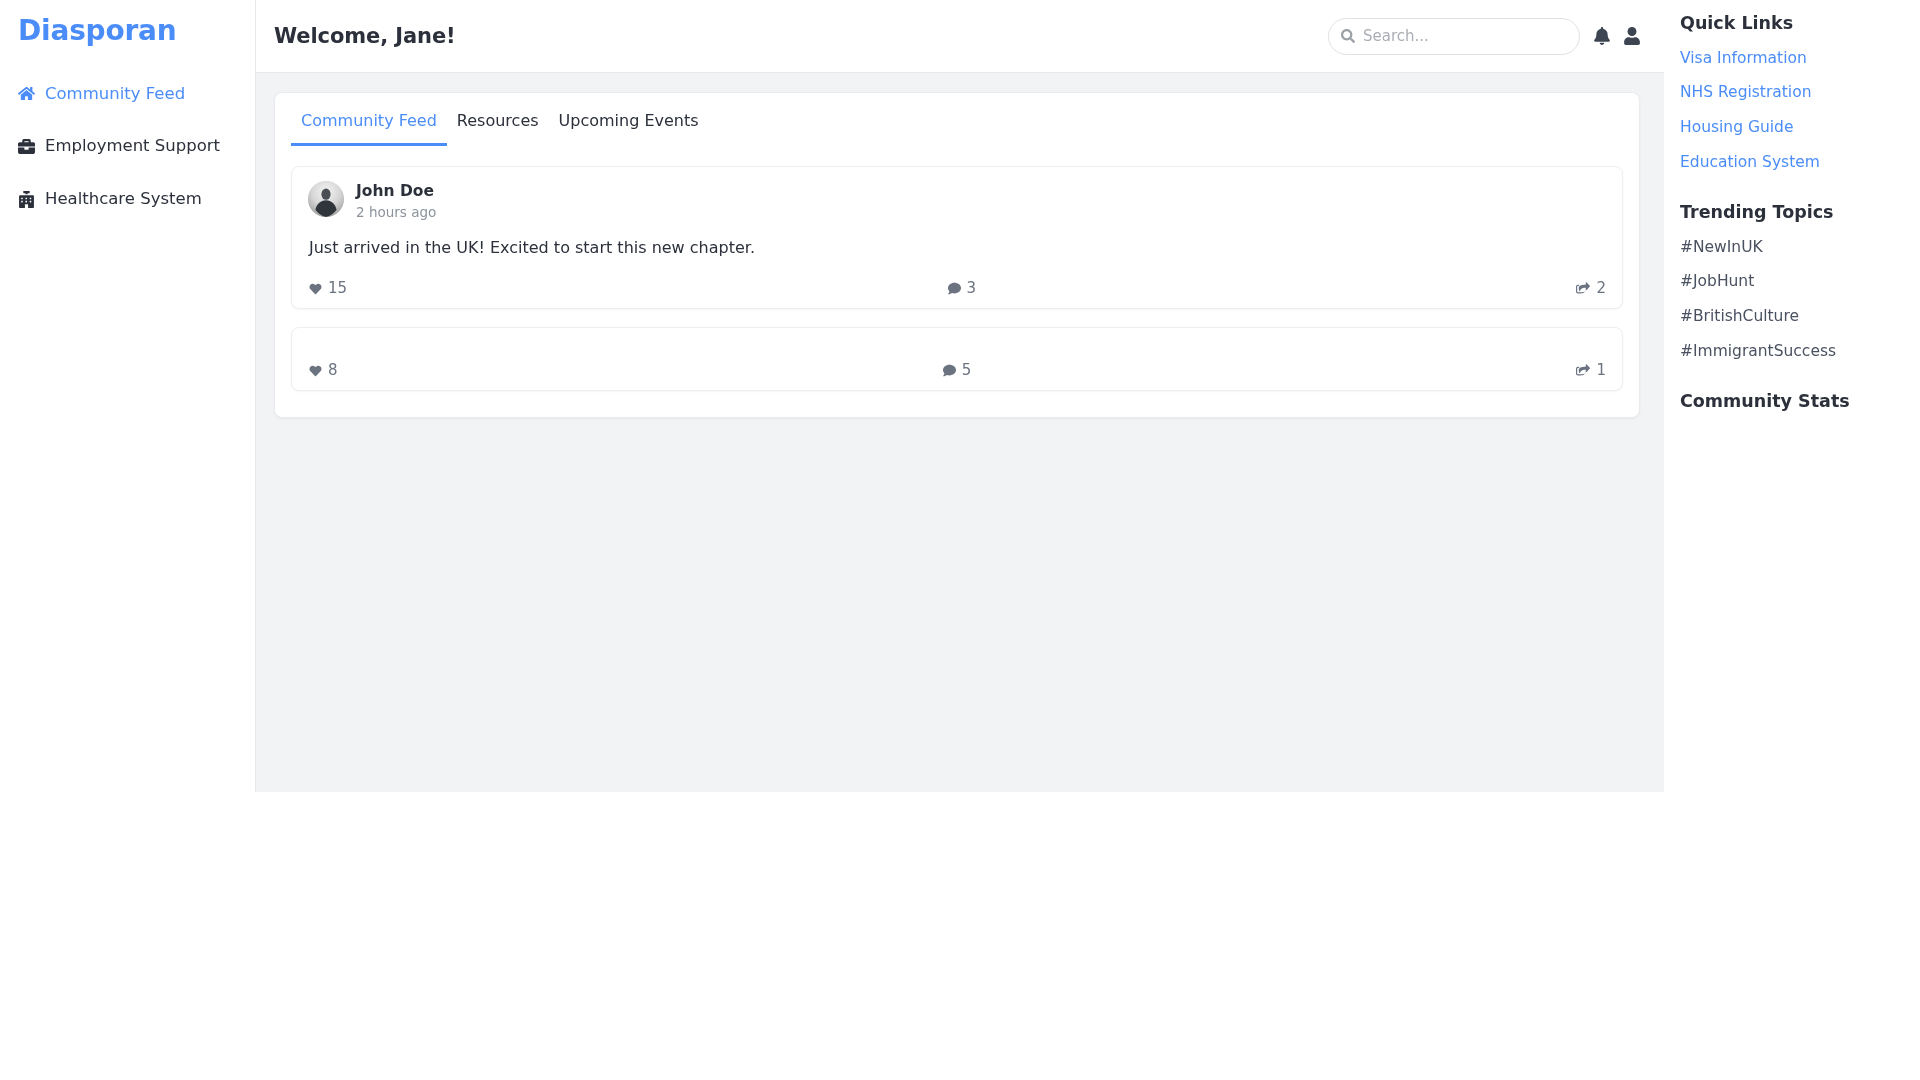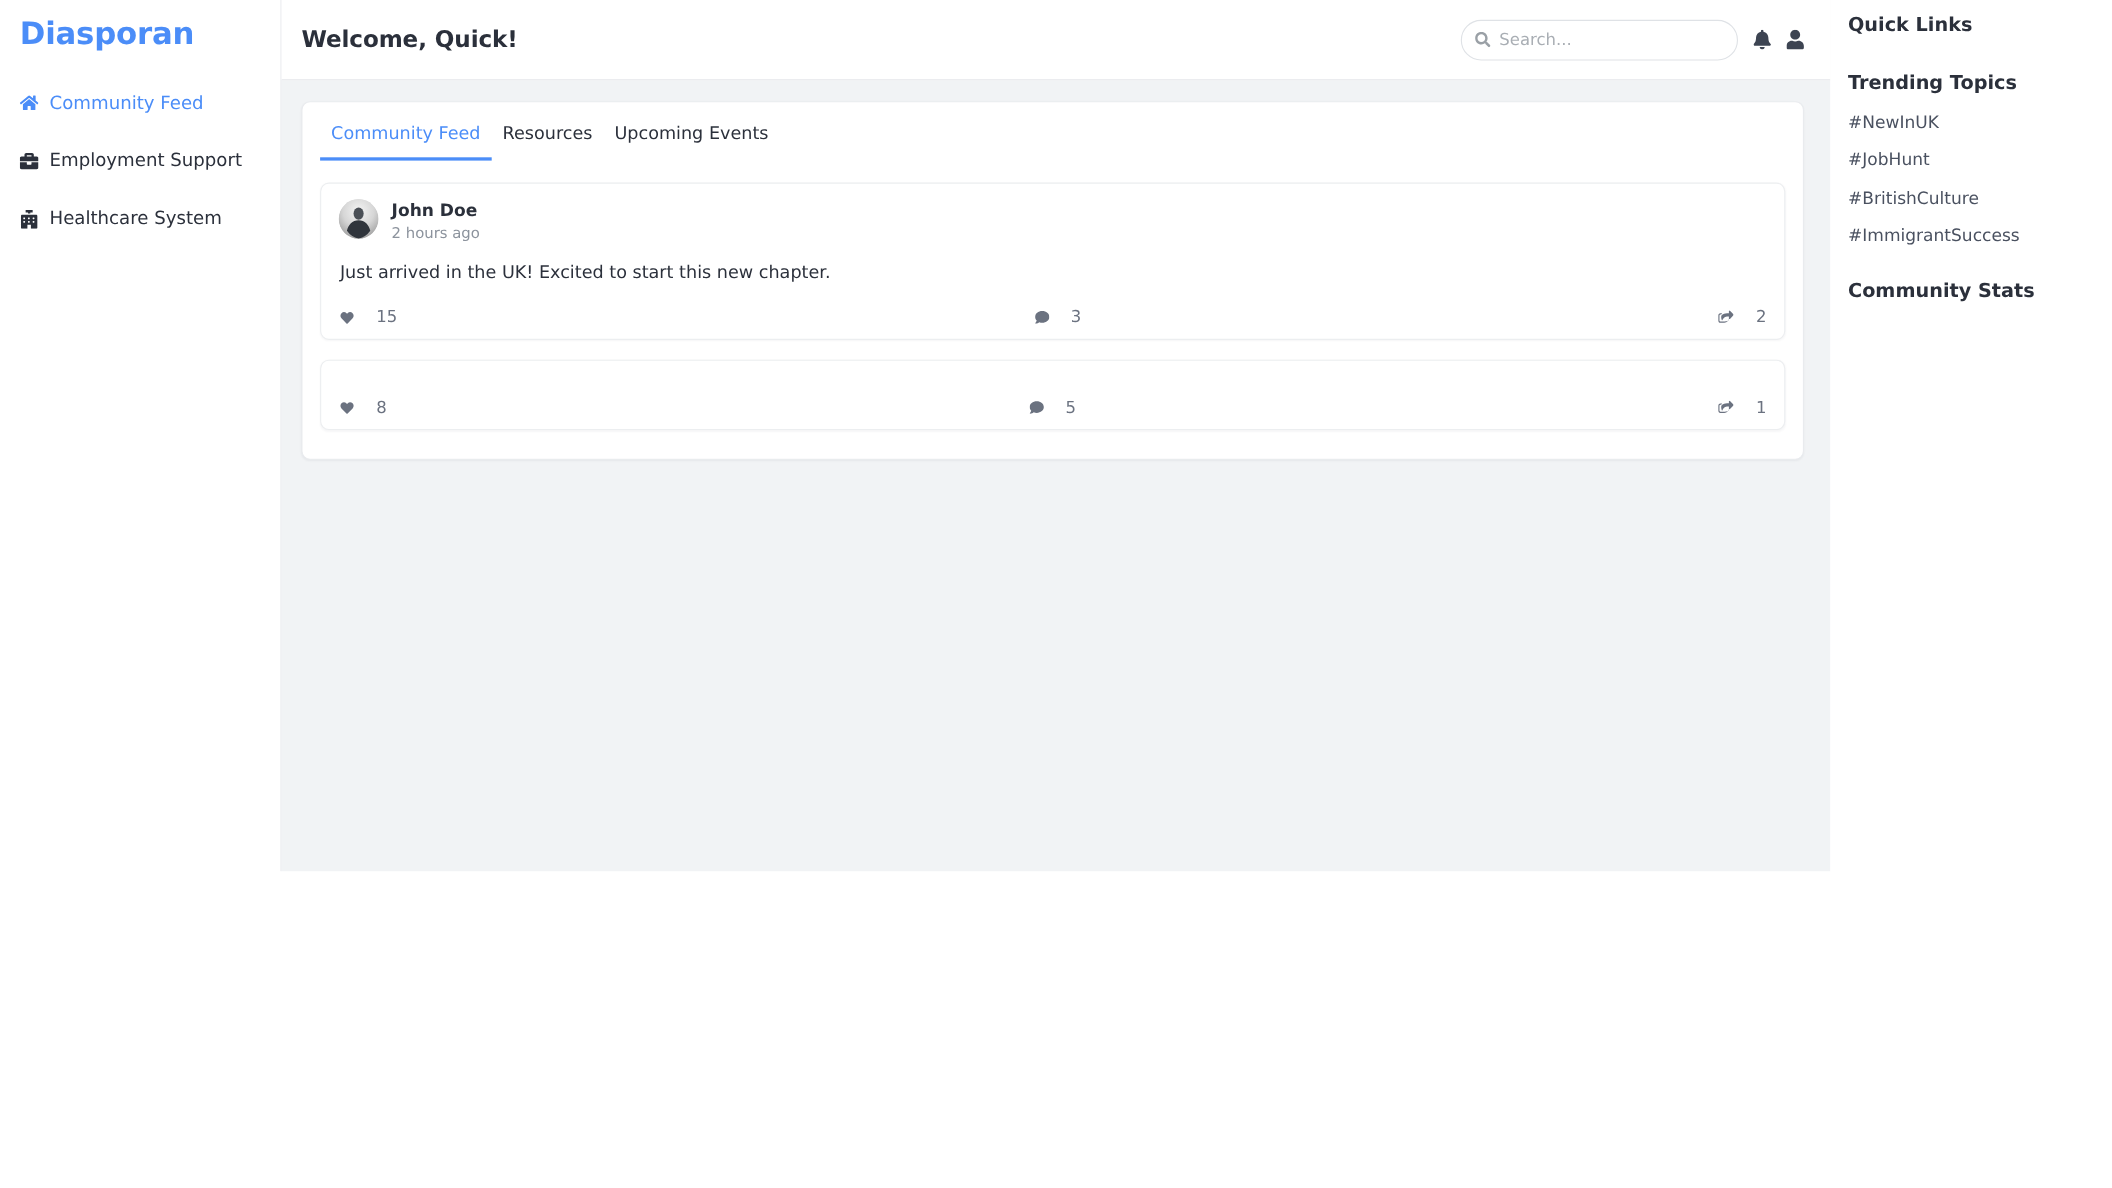--- a/index.html
+++ b/index.html
@@ -235,21 +235,21 @@
   .post-actions {
     display: flex;
     align-items: center;
     margin-top: 21px;
     padding-left: 1px;
   }
 
   .action {
     display: inline-flex;
     align-items: center;
-    gap: 20px;
+    gap: 6px;
     background: none;
     border: none;
     font-family: inherit;
     font-size: 15px;
     color: #6b7280;
     cursor: pointer;
     padding: 0;
     line-height: 1;
   }
   .action svg { display: block; }
@@ -338,21 +338,21 @@
         </span>
         <span>Healthcare System</span>
       </a>
 
     </nav>
   </aside>
 
   <section class="center">
 
     <header class="topbar">
-      <h1 class="page-title">Welcome, Quick!</h1>
+      <h1 class="page-title">Welcome, Jane!</h1>
 
       <div class="topbar-right">
 
         <div class="search-wrap">
           <span class="search-icon">
             <svg width="14" height="14" viewBox="0 0 512 512" fill="currentColor" aria-hidden="true">
               <path d="M505 442.7L405.3 343c-4.5-4.5-10.6-7-17-7H372c27.6-35.3 44-79.7 44-128C416 93.1 322.9 0 208 0S0 93.1 0 208s93.1 208 208 208c48.3 0 92.7-16.4 128-44v16.3c0 6.4 2.5 12.5 7 17l99.7 99.7c9.4 9.4 24.6 9.4 33.9 0l28.3-28.3c9.4-9.4 9.4-24.6.1-34zM208 336c-70.7 0-128-57.2-128-128 0-70.7 57.2-128 128-128 70.7 0 128 57.2 128 128 0 70.7-57.2 128-128 128z"></path>
             </svg>
           </span>
           <input class="search-input" type="text" placeholder="Search..." style="">
@@ -469,20 +469,26 @@
           </div>
         </article>
 
       </div>
     </div>
   </section>
 
   <aside class="rightbar">
 
     <h2 class="rb-title">Quick Links</h2>
+    <div class="rb-list">
+      <a class="rb-link" href="#">Visa Information</a>
+      <a class="rb-link" href="#">NHS Registration</a>
+      <a class="rb-link" href="#">Housing Guide</a>
+      <a class="rb-link" href="#">Education System</a>
+    </div>
 
     <h2 class="rb-title spaced">Trending Topics</h2>
     <div class="rb-list">
       <span class="rb-topic">#NewInUK</span>
       <span class="rb-topic">#JobHunt</span>
       <span class="rb-topic">#BritishCulture</span>
       <span class="rb-topic">#ImmigrantSuccess</span>
     </div>
 
     <h2 class="rb-title spaced">Community Stats</h2>

